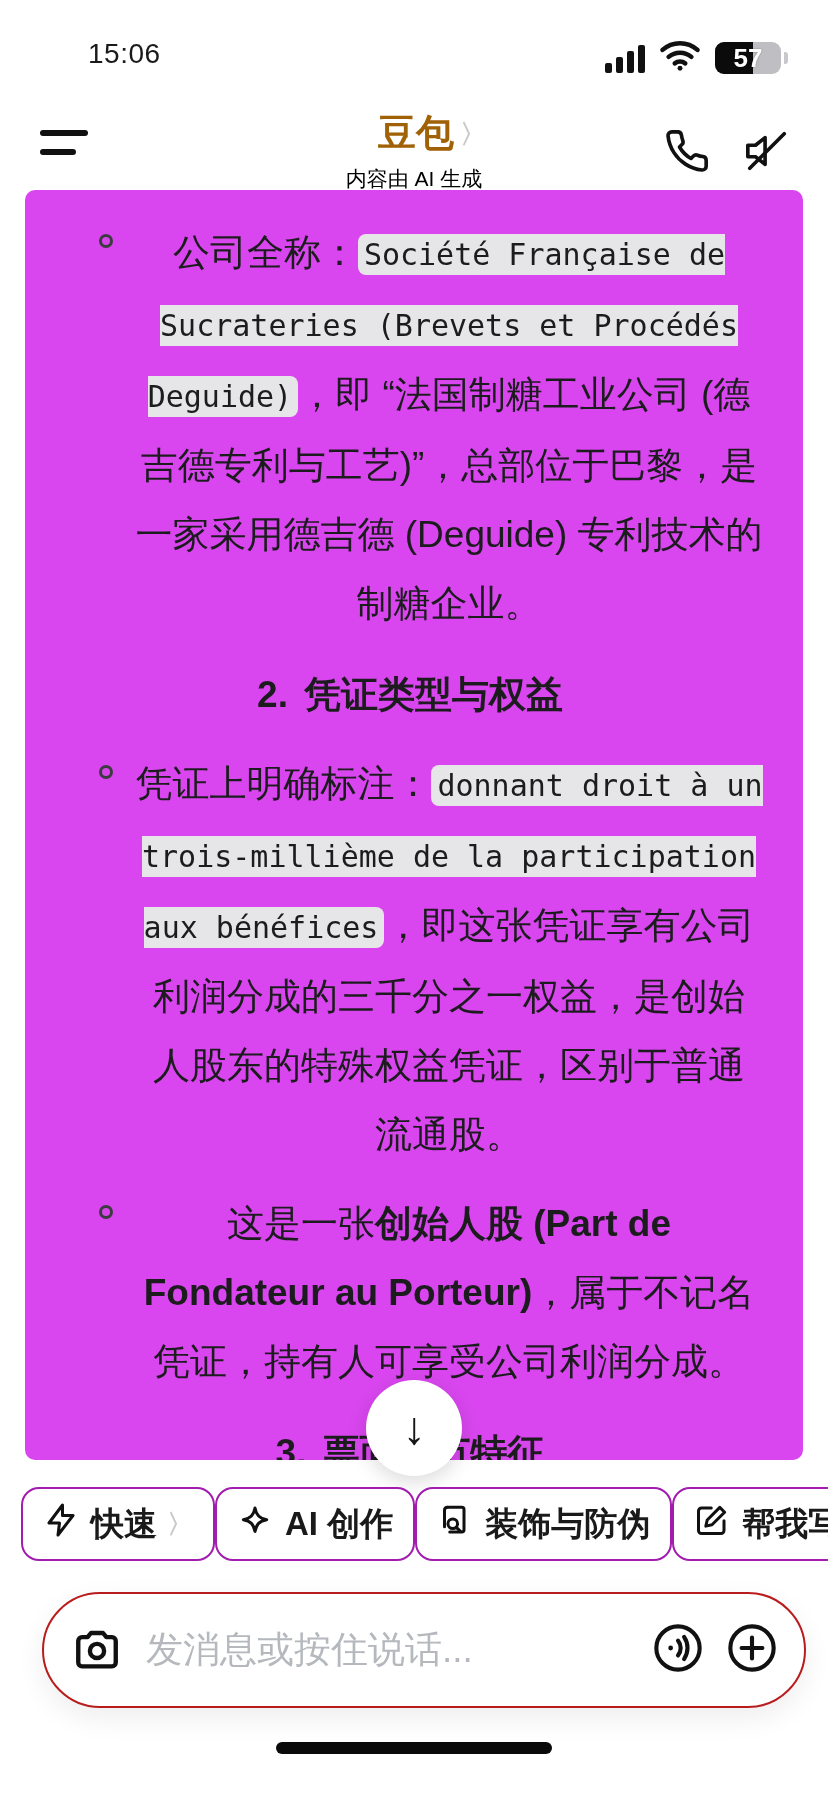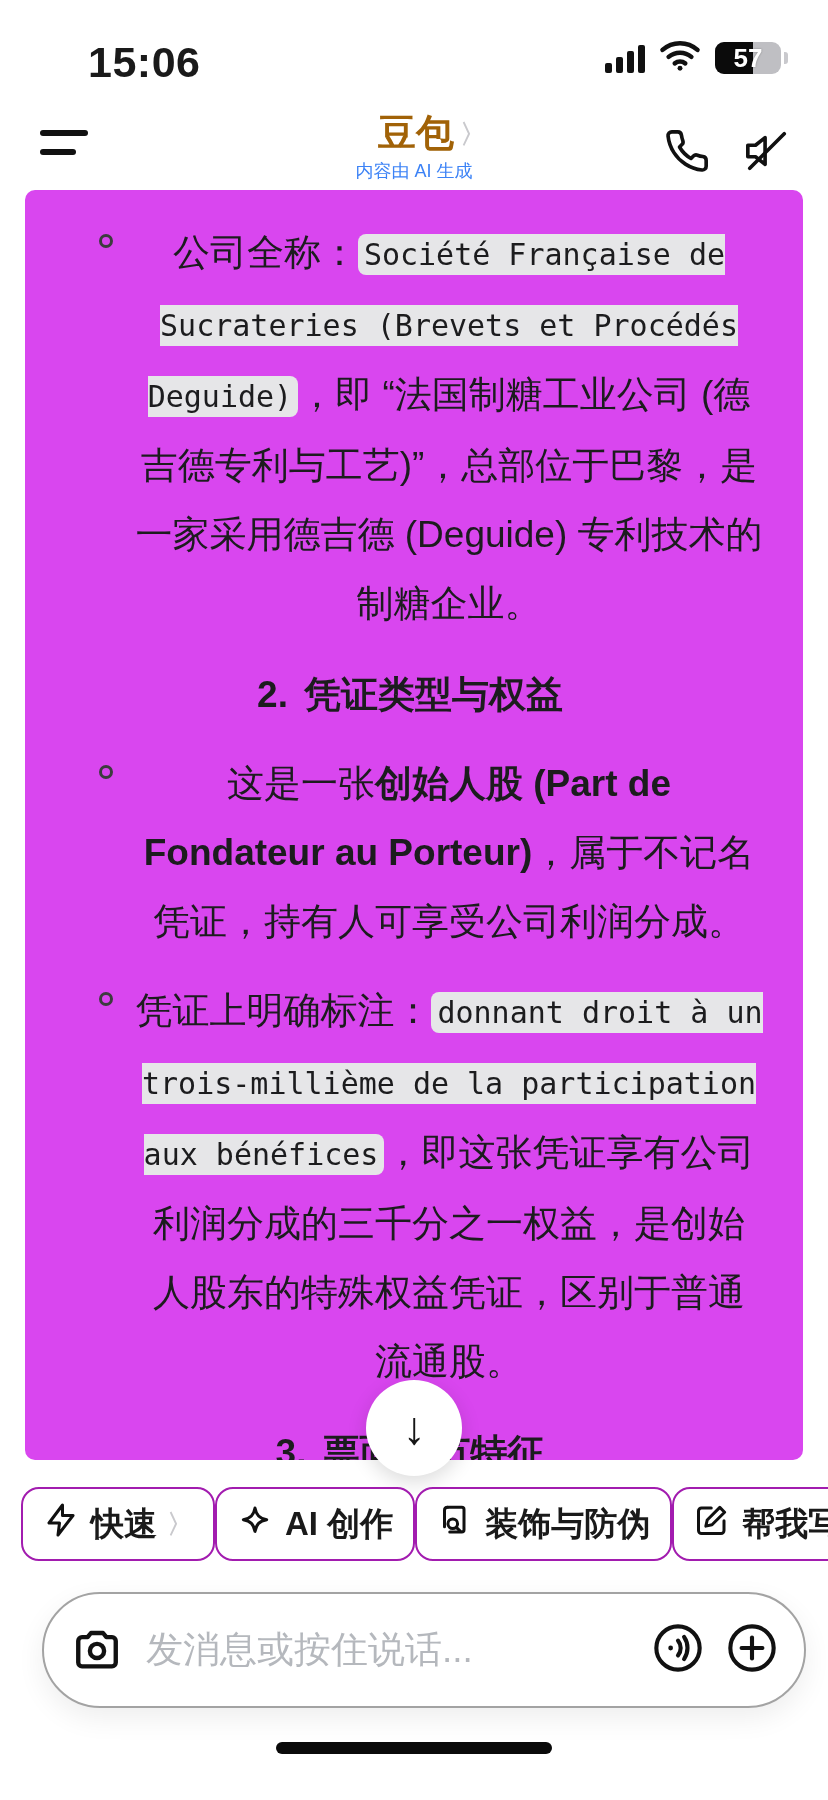--- a/index.html
+++ b/index.html
@@ -5,39 +5,39 @@
   html,body{margin:0;padding:0;}
   body{
     width:828px;height:1800px;position:relative;overflow:hidden;
     background:#ffffff;
     font-family:"Liberation Sans","DejaVu Sans",sans-serif;
     color:#1a1a1a;
     -webkit-font-smoothing:antialiased;
   }
   
   .status-bar{position:absolute;top:0;left:0;right:0;height:100px;}
-  .sb-time{position:absolute;left:88px;top:38px;font-size:43px;font-weight:700;letter-spacing:.5px;}
+  .sb-time{position:absolute;left:88px;top:38px;font-size:28px;font-weight:400;letter-spacing:.5px;}
   .sb-icons{position:absolute;right:40px;top:40px;display:flex;align-items:center;gap:14px;}
   .sb-signal{display:flex;align-items:flex-end;gap:4px;height:30px;}
   .sb-signal i{display:block;width:7px;background:#111;border-radius:2px;}
   .battery{position:relative;width:66px;height:32px;border-radius:9px;background:#bfbfc3;overflow:hidden;}
   .battery .fill{position:absolute;left:0;top:0;bottom:0;width:57%;background:#0b0b0b;}
   .battery .pct{position:absolute;inset:0;display:flex;align-items:center;justify-content:center;
     color:#fff;font-size:26px;font-weight:700;text-shadow:0 0 2px rgba(0,0,0,.35);}
   .battery-nub{width:4px;height:12px;background:#c9c9cd;border-radius:0 3px 3px 0;margin-left:-11px;}
   
   .header{position:absolute;top:100px;left:0;right:0;height:90px;background:#fff;}
   .hamburger{position:absolute;left:40px;top:30px;width:50px;height:32px;}
   .hamburger i{display:block;height:6px;background:#111;border-radius:3px;}
   .hamburger i:nth-child(1){width:48px;margin-bottom:13px;}
   .hamburger i:nth-child(2){width:36px;}
   .h-center{position:absolute;left:0;right:0;top:8px;text-align:center;}
   .h-title{font-size:38px;font-weight:700;color:#a16207;display:inline-block;margin-left:36px;}
   .h-title-chevron{font-size:26px;color:#c9c9cd;font-weight:700;margin-left:6px;vertical-align:3px;}
-  .h-sub{font-size:18px;color:#3b82f6;}
+  .h-sub{margin-top:6px;font-size:21px;color:#000000;}
   .h-icon{position:absolute;top:28px;width:46px;height:46px;}
   .h-icon.phone{right:118px;}
   .h-icon.mute{right:38px;}
   
   .panel{
     position:absolute;left:25px;top:190px;width:778px;height:1270px;
     background:#d946ef;border-radius:10px;overflow:hidden;
     box-sizing:border-box;padding:28px 28px 0 12px;
     font-size:37px;line-height:69px;color:#1c1c1e;text-align:center;
   }
@@ -66,21 +66,21 @@
   .chip{
     height:74px;background:#fff;border:2px solid #a21caf;border-radius:18px;
     display:flex;align-items:center;gap:12px;padding:0 20px;box-sizing:border-box;
     font-size:33px;font-weight:600;color:#1a1a1a;white-space:nowrap;
   }
   .chip svg{flex:0 0 auto;}
   .chip .trail{color:#c9c9cd;font-weight:700;font-size:26px;margin-left:-2px;}
   
   .input-bar{
     position:absolute;left:42px;top:1592px;width:764px;height:116px;border-radius:58px;
-    background:#fff;border:2px solid #a3a3a3;box-sizing:border-box;
+    background:#fff;border:2px solid #b91c1c;box-sizing:border-box;
     box-shadow:0 10px 28px rgba(0,0,0,.07);
     display:flex;align-items:center;
   }
   .input-bar .cam{margin-left:28px;flex:0 0 auto;}
   .msg-input{
     flex:1;border:none;outline:none;background:transparent;
     font-size:37px;color:#1a1a1a;margin-left:22px;min-width:0;
     font-family:"Liberation Sans","DejaVu Sans",sans-serif;
   }
   .msg-input::placeholder{color:#b5b8bd;}
@@ -137,22 +137,22 @@
     <svg width="46" height="46" viewBox="0 0 24 24" fill="none" stroke="#111" stroke-width="1.9" stroke-linecap="round" stroke-linejoin="round">
       <polygon points="11 5 6 9 2 9 2 15 6 15 11 19 11 5"></polygon>
       <line x1="21" y1="3" x2="3" y2="21"></line>
     </svg>
   </div>
 </div>
 
 <div class="panel">
     <div class="bullet"><span class="seg-text">公司全称：</span><span class="seg-code">Société Française de Sucrateries (Brevets et Procédés Deguide)</span><span class="seg-text">，即 “法国制糖工业公司 (德吉德专利与工艺)”，总部位于巴黎，是一家采用德吉德 (Deguide) 专利技术的制糖企业。</span></div>
     <div class="heading"><span class="num">2.</span><span>凭证类型与权益</span></div>
+    <div class="bullet"><span class="seg-text">凭证上明确标注：</span><span class="seg-code">donnant droit à un trois-millième de la participation aux bénéfices</span><span class="seg-text">，即这张凭证享有公司利润分成的三千分之一权益，是创始人股东的特殊权益凭证，区别于普通流通股。</span></div>
     <div class="bullet"><span class="seg-text">这是一张</span><span class="seg-bold">创始人股 (Part de Fondateur au Porteur)</span><span class="seg-text">，属于不记名凭证，持有人可享受公司利润分成。</span></div>
-    <div class="bullet"><span class="seg-text">凭证上明确标注：</span><span class="seg-code">donnant droit à un trois-millième de la participation aux bénéfices</span><span class="seg-text">，即这张凭证享有公司利润分成的三千分之一权益，是创始人股东的特殊权益凭证，区别于普通流通股。</span></div>
     <div class="heading"><span class="num">3.</span><span>票面细节特征</span></div>
     <div class="bullet"><span class="seg-text">装饰与防伪：采</span><span class="seg-gap"></span><span class="seg-text">色花纹边框、钢印和</span><br></div>
   </div>
 
 <div class="scroll-btn">
   <span>↓</span>
 </div>
 
 <div class="toolbar">
   <div class="chip">

